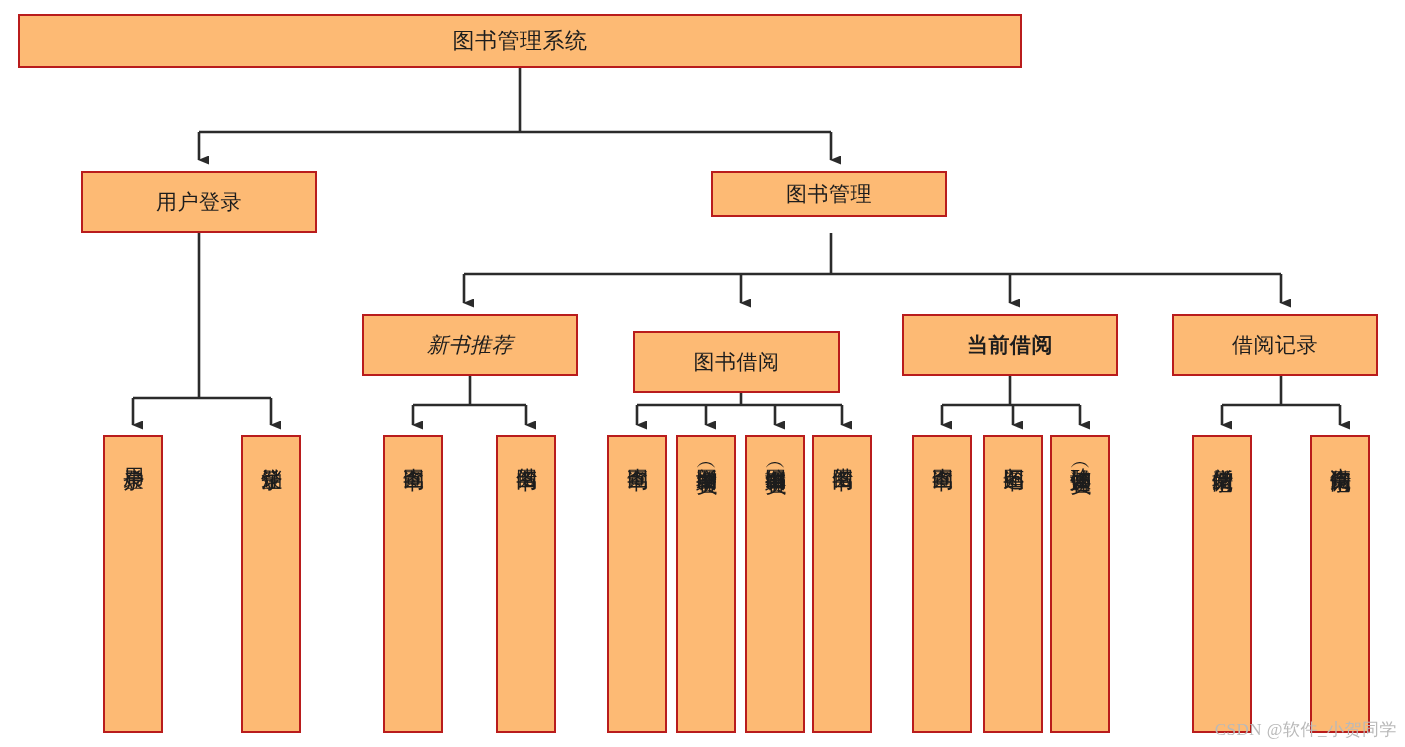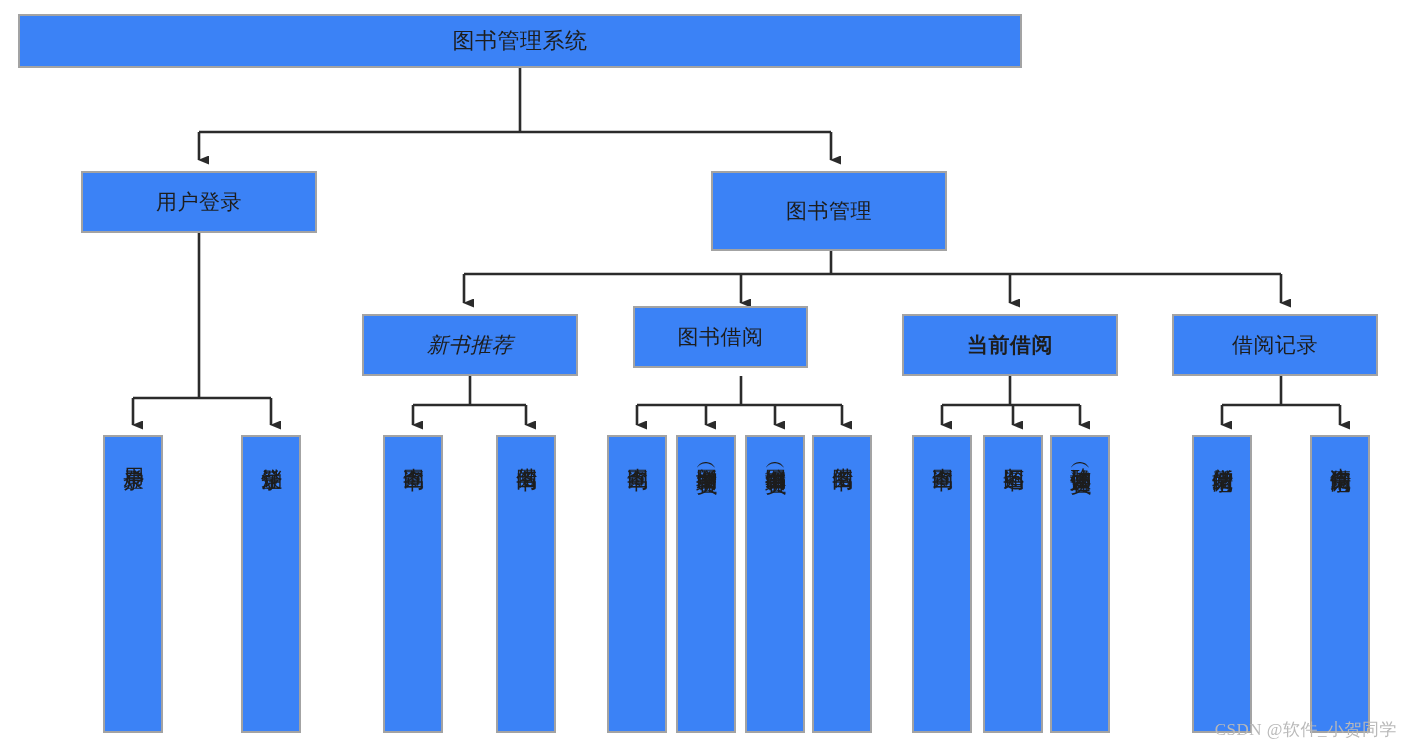--- a/index.html
+++ b/index.html
@@ -23,22 +23,22 @@
     position: absolute;
     left: 0;
     top: 0;
     width: 1405px;
     height: 747px;
     pointer-events: none;
   }
   .node {
     position: absolute;
     box-sizing: border-box;
-    background: #3b82f6;
-    border: 2px solid #a3a3a3;
+    background: #fdba74;
+    border: 2px solid #b91c1c;
     display: flex;
     align-items: center;
     justify-content: center;
     overflow: hidden;
   }
   .node .node-label {
     color: #1d1d1d;
     font-size: 21px;
     line-height: 1.18;
     letter-spacing: 0.5px;
@@ -127,28 +127,28 @@
     </g>
   </svg>
 
   <div class="node root" style="left:18px; top:14px; width:1004px; height:54px;">
     <span class="node-label">图书管理系统</span>
   </div>
 
   <div class="node" style="left:81px; top:171px; width:236px; height:62px;">
     <span class="node-label">用户登录</span>
   </div>
-  <div class="node" style="left:711px; top:171px; width:236px; height:80px;">
+  <div class="node" style="left:711px; top:171px; width:236px; height:46px;">
     <span class="node-label">图书管理</span>
   </div>
 
   <div class="node" style="left:362px; top:314px; width:216px; height:62px;font-style:italic;">
     <span class="node-label">新书推荐</span>
   </div>
-  <div class="node" style="left:633px; top:306px; width:175px; height:62px;">
+  <div class="node" style="left:633px; top:331px; width:207px; height:62px;">
     <span class="node-label">图书借阅</span>
   </div>
   <div class="node" style="left:902px; top:314px; width:216px; height:62px;font-weight:bold;">
     <span class="node-label">当前借阅</span>
   </div>
   <div class="node" style="left:1172px; top:314px; width:206px; height:62px;">
     <span class="node-label">借阅记录</span>
   </div>
 
   <div class="node vertical" style="left:103px; top:435px; width:60px; height:298px;">

